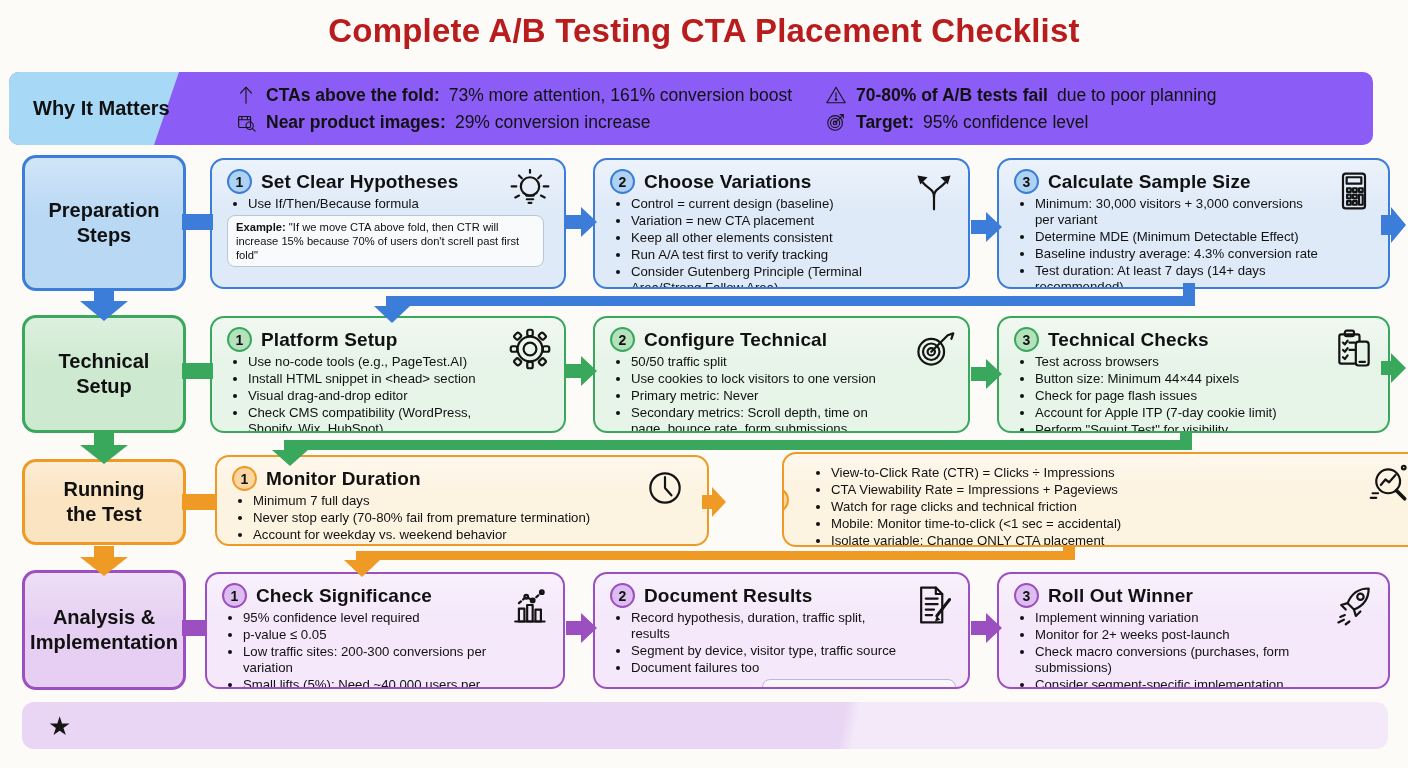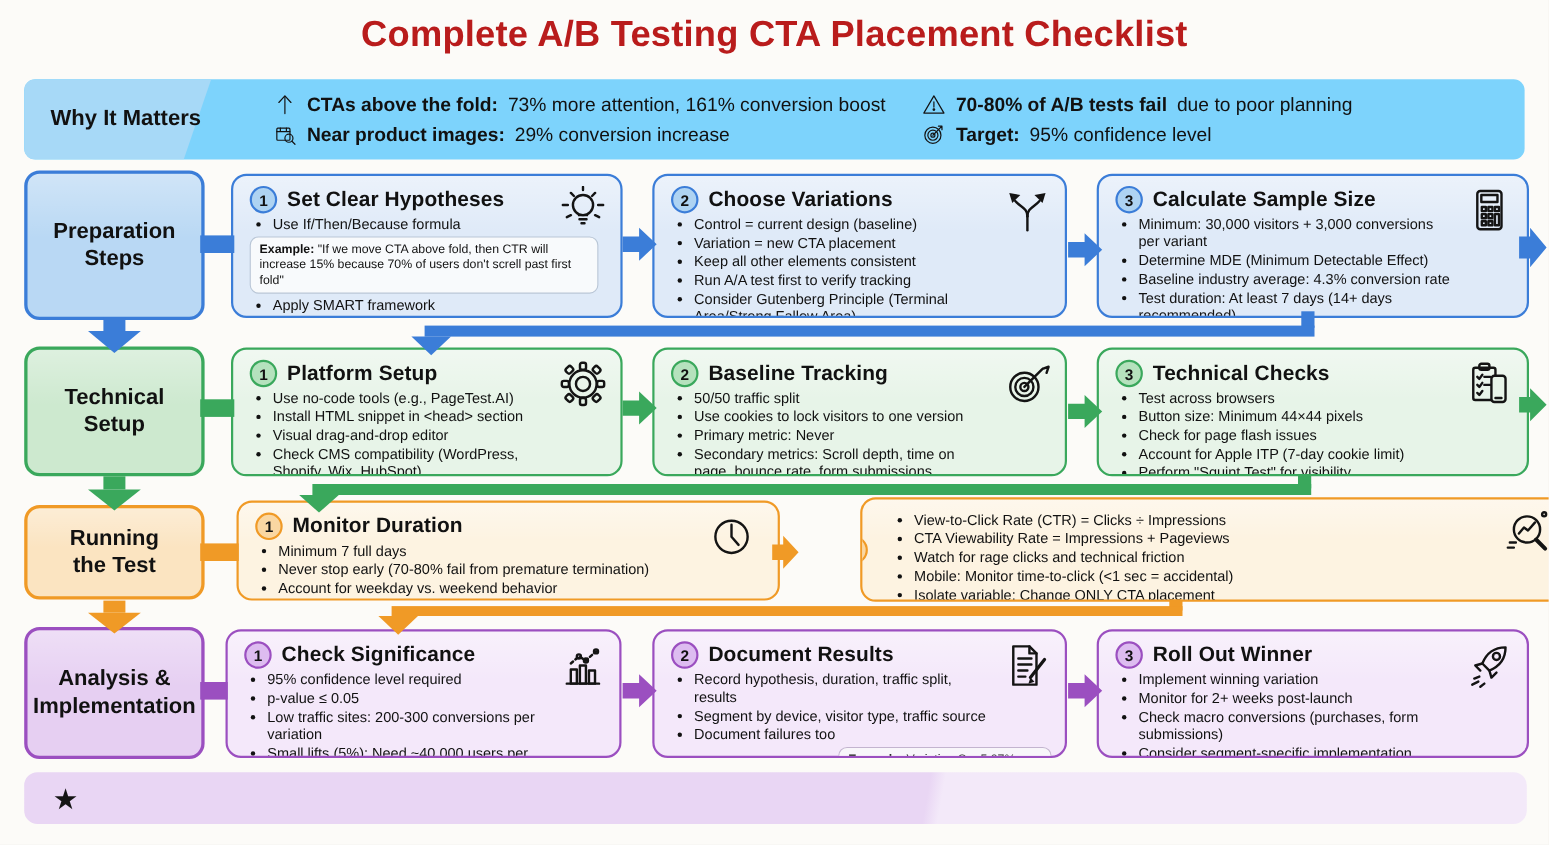--- a/index.html
+++ b/index.html
@@ -2,21 +2,21 @@
 <html><head>
 <meta charset="utf-8">
 <style>
   html,body{margin:0;padding:0;background:#f3f1ec;}
   .canvas{position:relative;width:1408px;height:768px;background:#fcfbf8;overflow:hidden;
           font-family:"Liberation Sans","DejaVu Sans",sans-serif;color:#111;}
   .page-title{position:absolute;top:12px;left:0;width:100%;text-align:center;margin:0;
               font-size:33px;font-weight:800;letter-spacing:.2px;color:#b91c1c;}
 
   
-  .why{position:absolute;left:22px;top:72px;width:1364px;height:73px;background:#7dd3fc;border-radius:10px;}
+  .why{position:absolute;left:9px;top:72px;width:1364px;height:73px;background:#8b5cf6;border-radius:10px;}
   .why-chip{position:absolute;left:0;top:0;height:100%;width:196px;background:#a7d9f7;border-radius:10px 0 0 10px;
             clip-path:polygon(0 0,170px 0,145px 100%,0 100%);}
   .why-chip-text{position:absolute;left:24px;top:0;line-height:73px;font-size:20px;font-weight:800;}
   .why-cols{position:absolute;left:226px;top:0;right:10px;height:100%;display:flex;}
   .why-col{display:flex;flex-direction:column;justify-content:center;gap:5px;}
   .why-col.left{width:590px;}
   .why-col.right{flex:1;}
   .why-line{display:flex;align-items:center;gap:9px;font-size:17.5px;}
   .why-line b{font-weight:800;}
   .b-icon{width:22px;height:22px;flex:0 0 22px;display:inline-flex;}
@@ -129,24 +129,20 @@
         </div>
         <span class="card-icon"><svg viewBox="0 0 48 48" fill="none" stroke="#141414" stroke-width="2.4" stroke-linecap="round" stroke-linejoin="round">
             <circle cx="24" cy="19" r="10"></circle>
             <path d="M20 29h8M20.5 33h7M22.5 37h3"></path>
             <path d="M24 4V1M9 19H4M44 19h-5M12 7l3 3M36 7l-3 3M8 31l4-2M40 31l-4-2"></path>
           </svg></span>
         <ul class="bullets">
           <li>Use If/Then/Because formula</li>
         </ul>
         <div class="example"><b>Example:</b> <span>"If we move CTA above fold, then CTR will increase 15% because 70% of users don't screll past first fold"</span></div>
-        <ul class="bullets">
-          <li>Apply SMART framework</li>
-          <li>Focus on ONE main metric</li>
-        </ul>
       </div>
       <div class="card" style="left: 593px; top: 158px; width: 377px; height: 131px; border-color: rgb(59, 125, 216); background: linear-gradient(rgba(255, 255, 255, 0.4), transparent 40%), rgb(223, 234, 248);">
         <div class="card-head">
           <span class="badge" style="border-color: rgb(59, 125, 216); background: rgb(174, 211, 242);">
             <span>2</span>
           </span>
           <h3 class="card-title">Choose Variations</h3>
         </div>
         <span class="card-icon"><svg viewBox="0 0 48 48" fill="none" stroke="#141414" stroke-width="2.4" stroke-linecap="round" stroke-linejoin="round">
             <path d="M24 44V30"></path>
@@ -218,21 +214,21 @@
           <li>Install HTML snippet in &lt;head&gt; section</li>
           <li>Visual drag-and-drop editor</li>
           <li>Check CMS compatibility (WordPress, Shopify, Wix, HubSpot)</li>
         </ul>
       </div>
       <div class="card" style="left: 593px; top: 316px; width: 377px; height: 117px; border-color: rgb(58, 168, 92); background: linear-gradient(rgba(255, 255, 255, 0.4), transparent 40%), rgb(231, 244, 232);">
         <div class="card-head">
           <span class="badge" style="border-color: rgb(58, 168, 92); background: rgb(181, 226, 189);">
             <span>2</span>
           </span>
-          <h3 class="card-title">Baseline Tracking</h3>
+          <h3 class="card-title">Configure Technical</h3>
         </div>
         <span class="card-icon"><svg viewBox="0 0 48 48" fill="none" stroke="#141414" stroke-width="2.4" stroke-linecap="round" stroke-linejoin="round">
             <circle cx="21" cy="27" r="14"></circle>
             <circle cx="21" cy="27" r="9"></circle>
             <circle cx="21" cy="27" r="4"></circle>
             <path d="M21 27 39 9M39 9l6-2-2 6"></path>
           </svg></span>
         <ul class="bullets">
           <li>50/50 traffic split</li>
           <li>Use cookies to lock visitors to one version</li>

